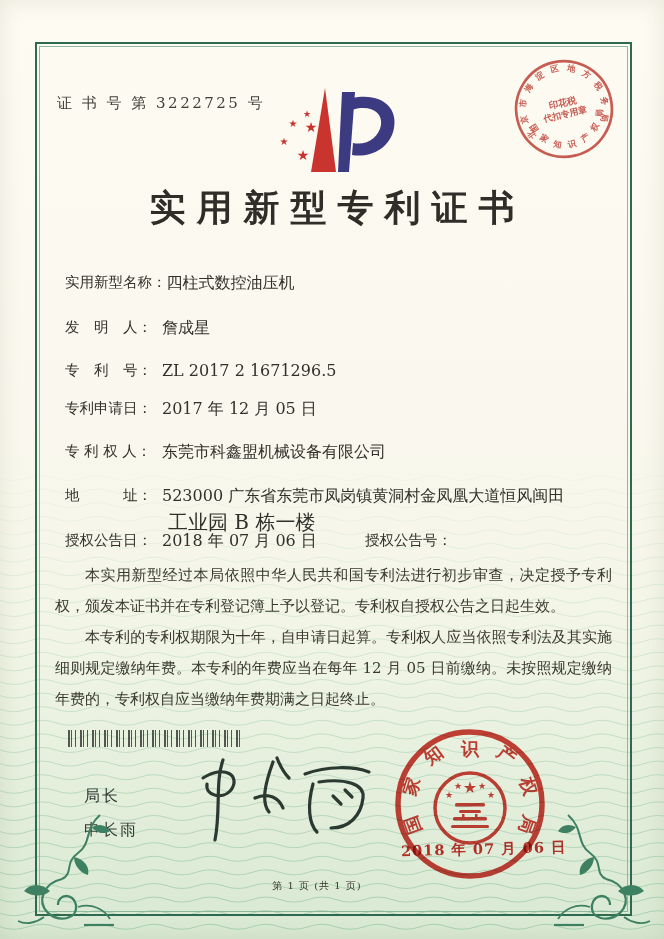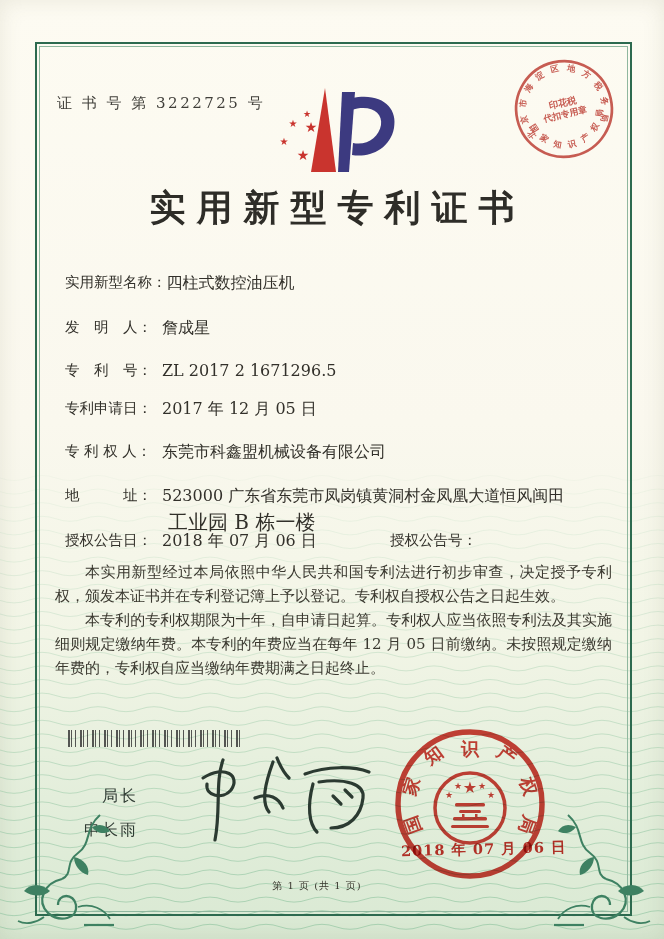--- a/index.html
+++ b/index.html
@@ -13,29 +13,29 @@
   .frame{position:absolute;left:35px;top:42px;right:32px;bottom:23px;border:2.5px solid #2d6a4f;z-index:1;}
   .frame::after{content:'';position:absolute;inset:2px;border:1px solid #8fb79e;}
   .abs{position:absolute;z-index:2;}
   .cert-no{left:57px;top:94px;font-size:15px;letter-spacing:2.5px;color:#3f3e39;}
   .title{left:0;right:0;top:184px;text-align:center;font-size:36px;font-weight:600;letter-spacing:11px;color:#2e2d28;text-indent:11px;}
   .rows{left:57px;top:272px;width:554px;font-size:14.5px;}
   .row{position:absolute;left:0;width:554px;display:flex;align-items:flex-start;margin-left:8px;}
   .row .lab{flex:0 0 97px;white-space:nowrap;}
   .row .val{font-size:16px;}
   .addr2{position:absolute;left:111px;width:420px;font-size:20px;}
-  .pair2{position:absolute;left:325px;top:0;display:flex;}
+  .pair2{position:absolute;left:300px;top:0;display:flex;}
   .pair2 .lab{flex:0 0 97px;white-space:nowrap;}
-  .paras{left:55px;top:560px;width:557px;font-size:15px;line-height:24px;text-align:justify;color:#3a382f;}
+  .paras{left:55px;top:560px;width:557px;font-size:15px;line-height:31px;text-align:justify;color:#3a382f;}
   .paras p{margin:0;text-indent:2em;}
   .barcode{left:68px;top:730px;width:173px;height:17px;
     background:repeating-linear-gradient(90deg,#3a3a3a 0 2px,transparent 2px 3px,#3a3a3a 3px 4px,transparent 4px 7px,#3a3a3a 7px 8px,transparent 8px 12px);
     opacity:.85;}
   .director{left:84px;top:786px;font-size:16px;color:#2f3b33;}
-  .director div{margin-bottom:13px;letter-spacing:2px;text-align:right;}
+  .director div{margin-bottom:13px;letter-spacing:2px;}
   .signature{left:185px;top:748px;width:200px;height:100px;}
   .big-seal{left:392px;top:726px;width:156px;height:156px;mix-blend-mode:multiply;}
   .seal-date{left:401px;top:840px;font-size:14.5px;font-weight:bold;color:#c9332c;letter-spacing:1px;transform:rotate(-1.5deg);z-index:3;mix-blend-mode:multiply;}
   .tax-stamp{left:512px;top:57px;width:104px;height:104px;transform:rotate(-13deg);opacity:.88;mix-blend-mode:multiply;}
   .logo{left:262px;top:70px;width:150px;height:125px;}
   .footer{left:0;right:30px;top:879px;text-align:center;font-size:10px;color:#3a382f;letter-spacing:1px;}
   .orn{bottom:8px;width:100px;height:118px;z-index:2;}
   .orn-left{left:14px;}
   .orn-right{right:10px;transform:scaleX(-1);}
   svg text{font-family:"DejaVu Serif","Liberation Serif",serif;}

